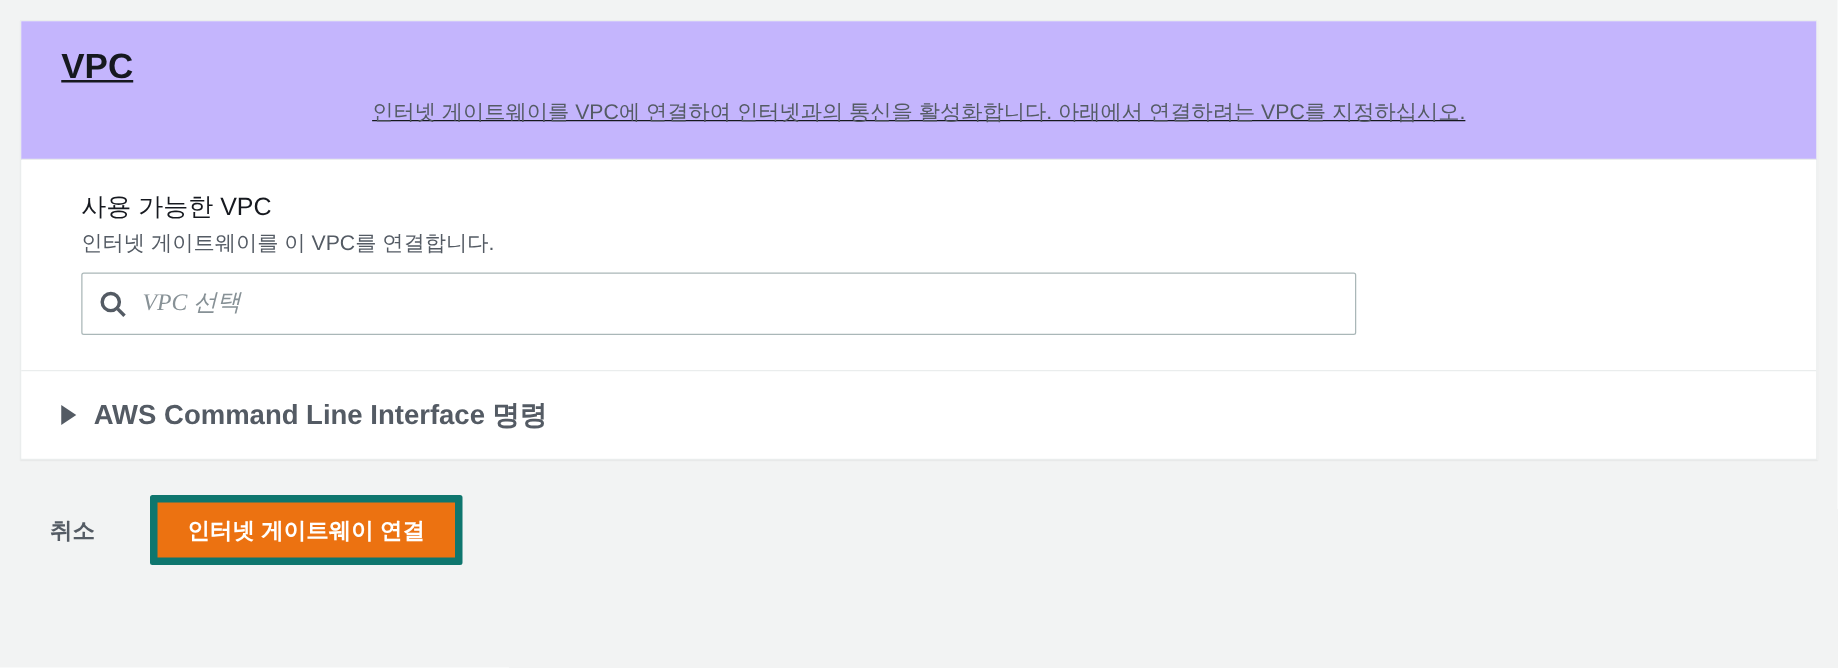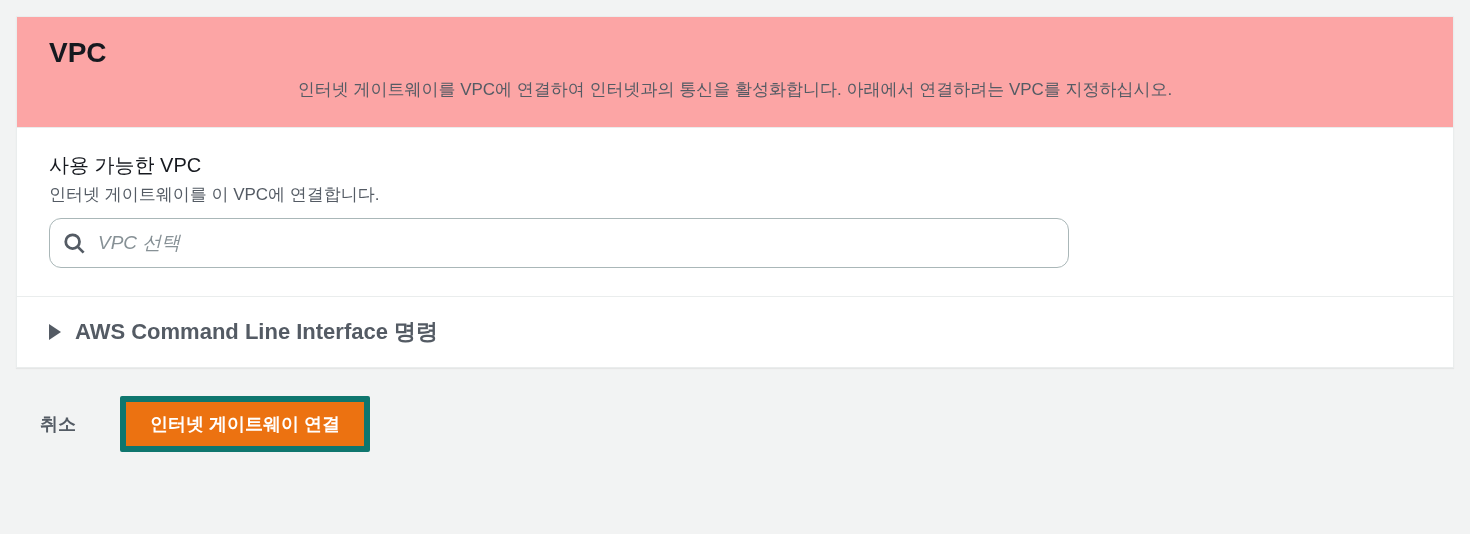--- a/index.html
+++ b/index.html
@@ -13,37 +13,38 @@
       padding: 16px;
       color: #16191f;
     }
     .panel {
       background-color: #ffffff;
       border: 1px solid #eaeded;
       box-shadow: 0 1px 1px rgba(0,0,0,0.05);
     }
     .panel-header {
       padding: 20px 32px 24px 32px;
-      background-color: #fca5a5;
+      background-color: #c4b5fd;
       border-bottom: 1px solid #eaeded;
+      text-decoration: underline;
     }
     .panel-header h2 {
       font-size: 28px;
       font-weight: 700;
       color: #16191f;
       margin-bottom: 8px;
     }
     .panel-header .description {
       font-size: 17px;
       color: #545b64;
       line-height: 1.5;
       text-align: center;
     }
     .panel-body {
-      padding: 24px 32px 28px 32px;
+      padding: 24px 32px 28px 48px;
     }
     .field-label {
       font-size: 20px;
       font-weight: 400;
       color: #16191f;
       margin-bottom: 4px;
     }
     .field-description {
       font-size: 17px;
       color: #545b64;
@@ -60,25 +61,26 @@
       transform: translateY(-50%);
       width: 22px;
       height: 22px;
       color: #545b64;
     }
     .search-input {
       width: 100%;
       height: 50px;
       padding: 10px 14px 10px 48px;
       border: 1px solid #aab7b8;
-      border-radius: 12px;
+      border-radius: 2px;
       font-size: 19px;
       font-style: italic;
       color: #16191f;
       outline: none;
+      font-family: Liberation Serif, serif;
     }
     .search-input::placeholder {
       color: #879196;
       font-style: italic;
     }
     .panel-expandable {
       border-top: 1px solid #eaeded;
       padding: 20px 32px;
     }
     .expandable-header {
@@ -129,21 +131,21 @@
 <body>
 
 <div class="panel">
   <div class="panel-header">
     <h2>VPC</h2>
     <p class="description">인터넷 게이트웨이를 VPC에 연결하여 인터넷과의 통신을 활성화합니다. 아래에서 연결하려는 VPC를 지정하십시오.</p>
   </div>
 
   <div class="panel-body">
     <div class="field-label">사용 가능한 VPC</div>
-    <div class="field-description">인터넷 게이트웨이를 이 VPC에 연결합니다.</div>
+    <div class="field-description">인터넷 게이트웨이를 이 VPC를 연결합니다.</div>
     <div class="search-input-wrapper">
       <svg class="search-icon" viewBox="0 0 16 16" fill="none" stroke="currentColor" stroke-width="2">
         <circle cx="7" cy="7" r="5"></circle>
         <line x1="11" y1="11" x2="15" y2="15"></line>
       </svg>
       <input type="text" class="search-input" placeholder="VPC 선택" style="">
     </div>
   </div>
 
   <div class="panel-expandable">

